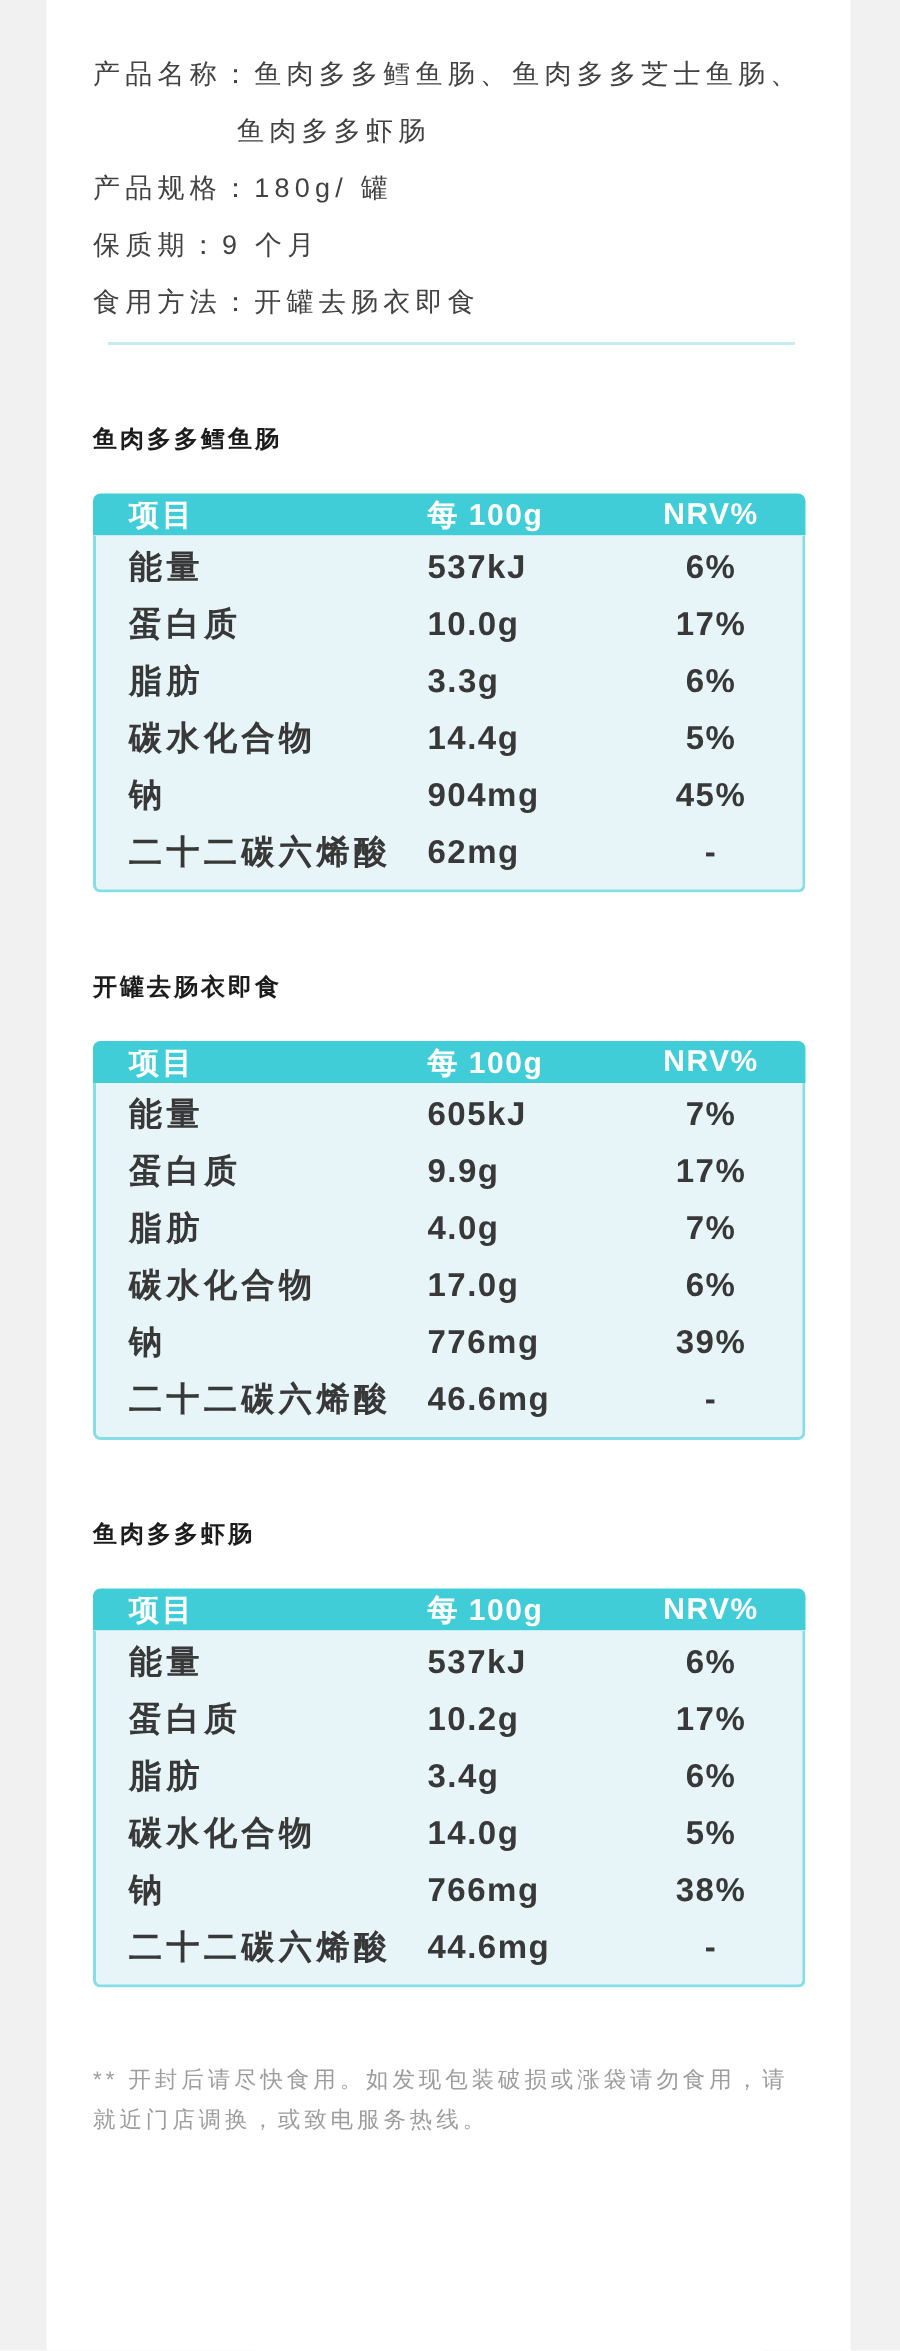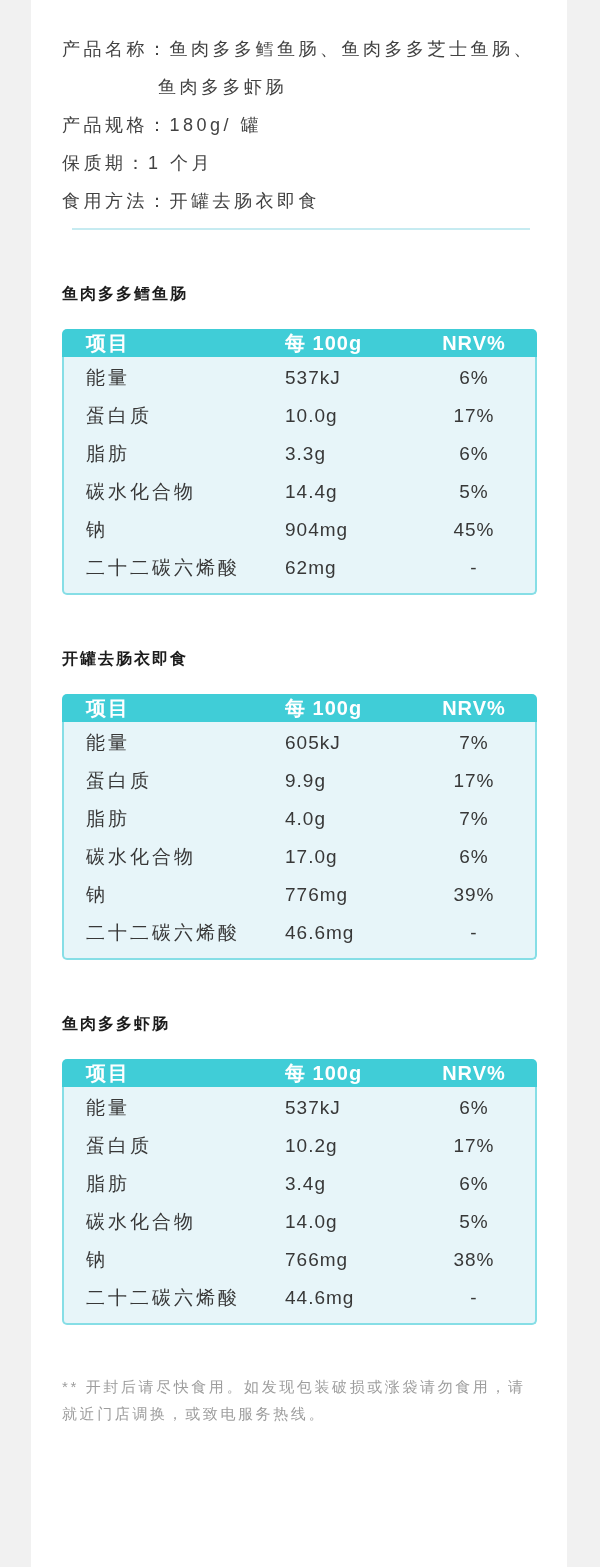--- a/index.html
+++ b/index.html
@@ -40,21 +40,21 @@
   .tbody {
     box-sizing: border-box;
     background: #e7f5f9;
     border: 2px solid #86dee6; border-top: none;
     border-radius: 0 0 5px 5px;
     padding: 2px 0 6px 0;
   }
   .trow {
     display: flex; align-items: center;
     height: 38px; padding: 0 15px 0 22px;
-    font-size: 19px; color: #383838;
+    font-size: 22px; color: #383838; font-weight: bold;
   }
   .c1 { width: 199px; letter-spacing: 3px; }
   .c2 { flex: 1; letter-spacing: 1px; }
   .c3 { width: 92px; text-align: center; letter-spacing: 1px; }
   .thead .c1 { letter-spacing: 2px; }
   
   .footnotes { margin-top: 48px; width: 475px; }
   .footnote {
     margin: 0; font-size: 15px; line-height: 27px;
     color: #9d9d9d; letter-spacing: 2.6px;
@@ -66,21 +66,21 @@
 <div class="card">
 
   <div class="info">
     <div class="info-item">
       <span>产品名称：</span><span>鱼肉多多鳕鱼肠、鱼肉多多芝士鱼肠、鱼肉多多虾肠</span>
     </div>
     <div class="info-item">
       <span>产品规格：</span><span>180g/ 罐</span>
     </div>
     <div class="info-item">
-      <span>保质期：</span><span>1 个月</span>
+      <span>保质期：</span><span>9 个月</span>
     </div>
     <div class="info-item">
       <span>食用方法：</span><span>开罐去肠衣即食</span>
     </div>
   </div>
 
   <hr class="divider">
 
   <div class="section">
     <h2 class="section-title">鱼肉多多鳕鱼肠</h2>

